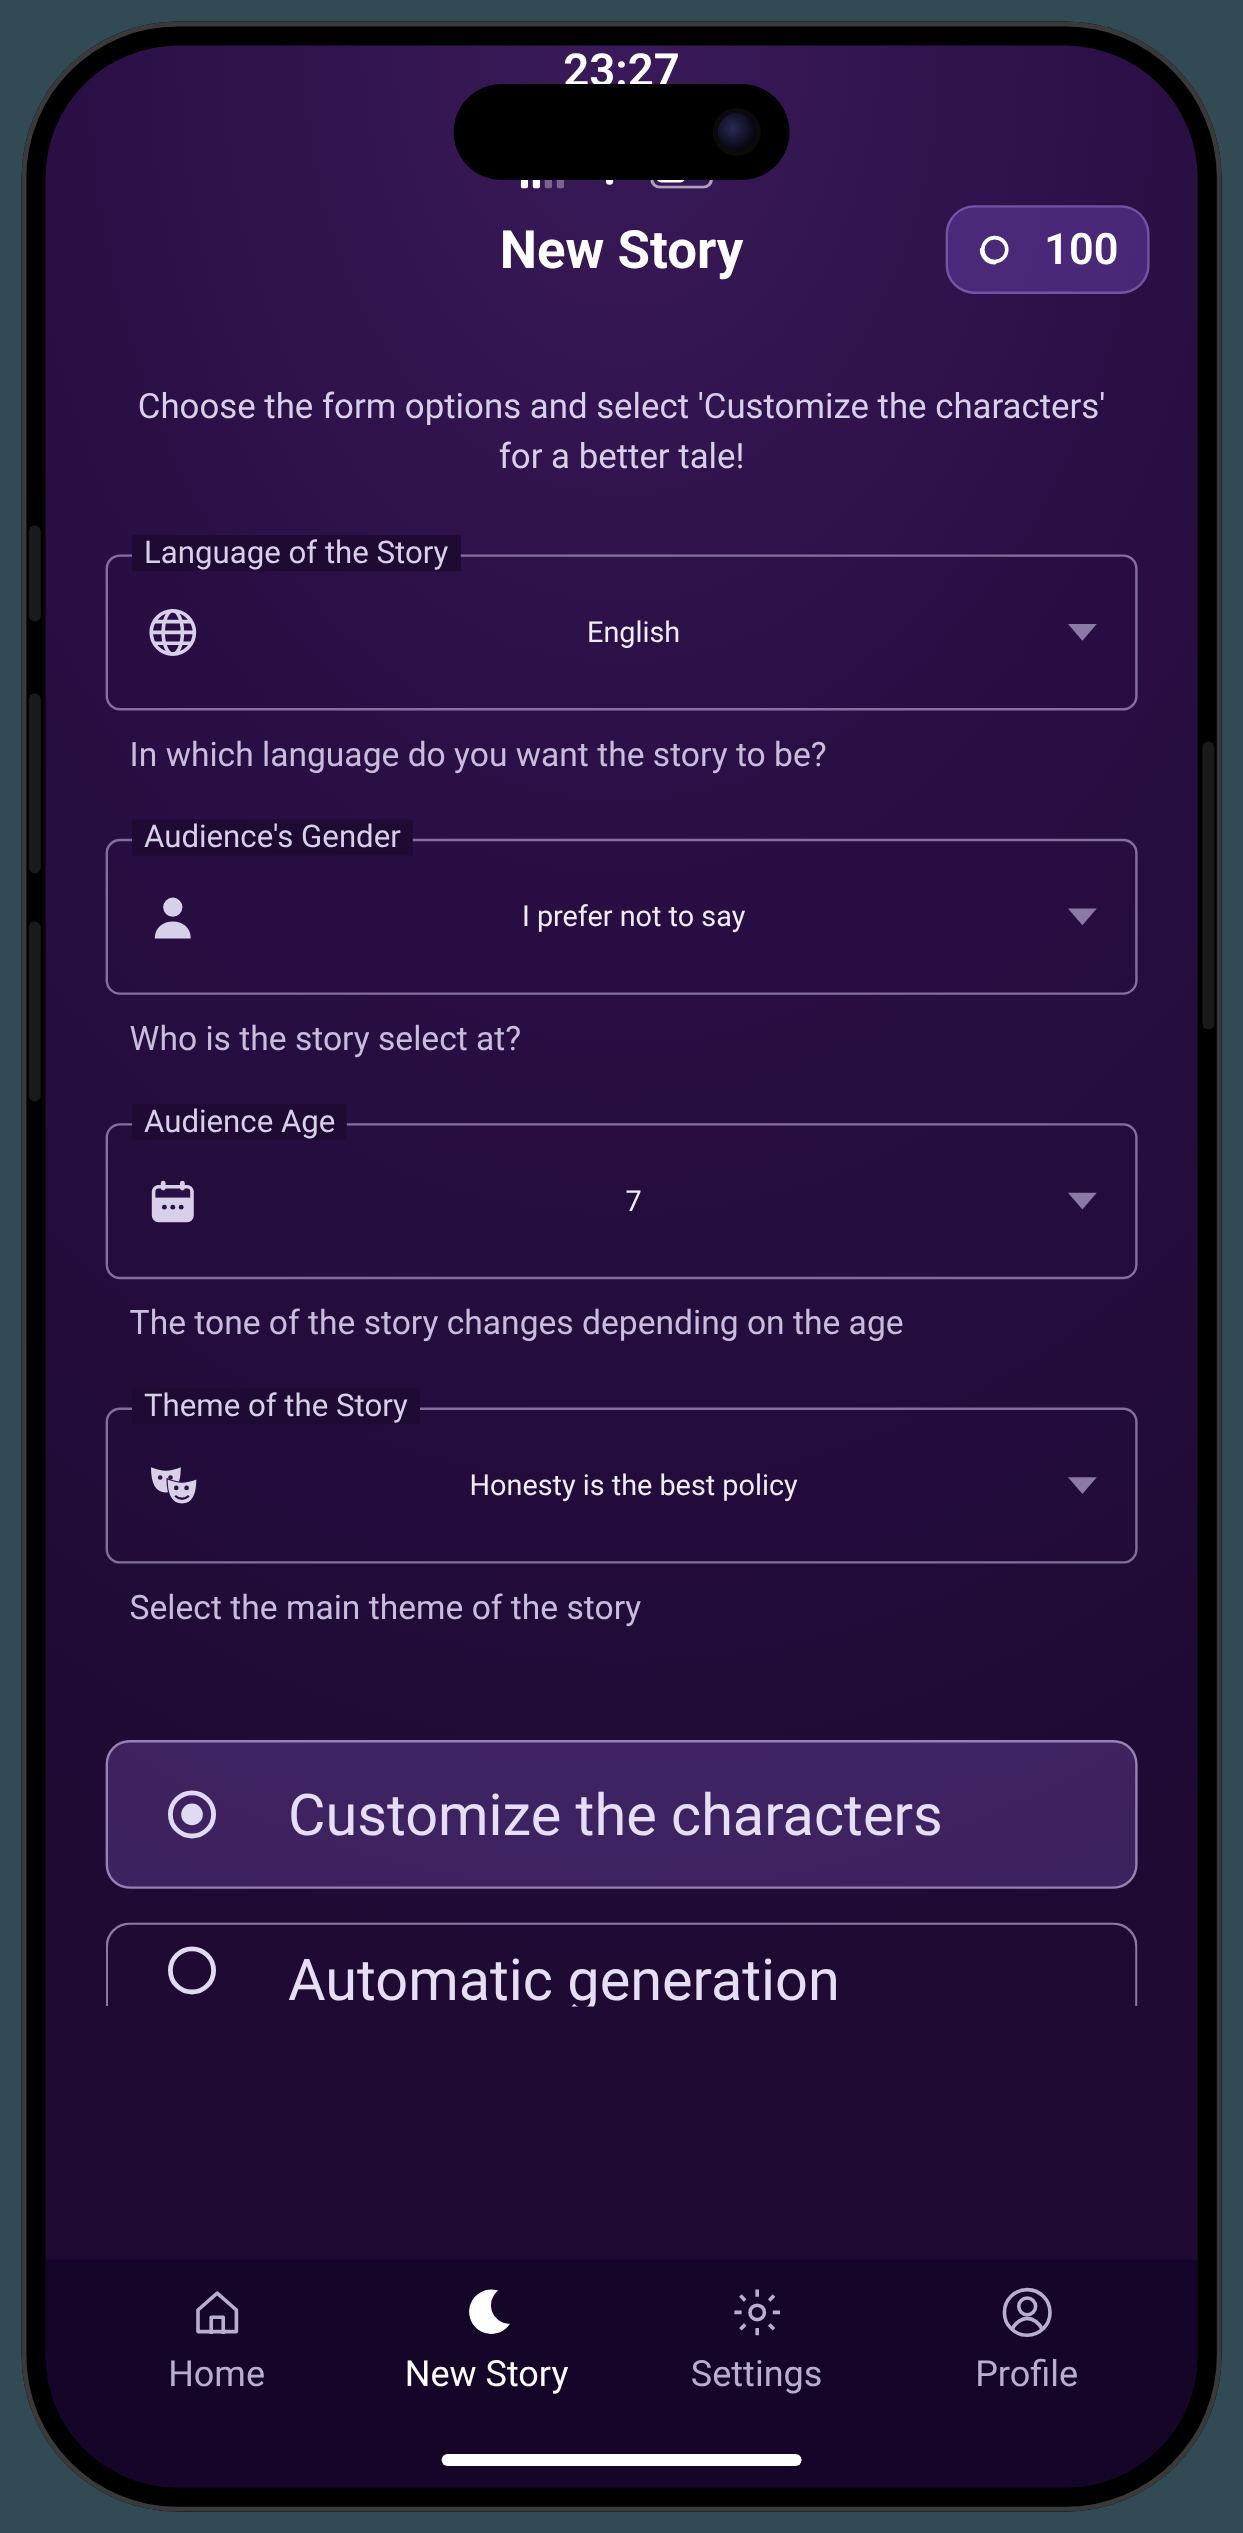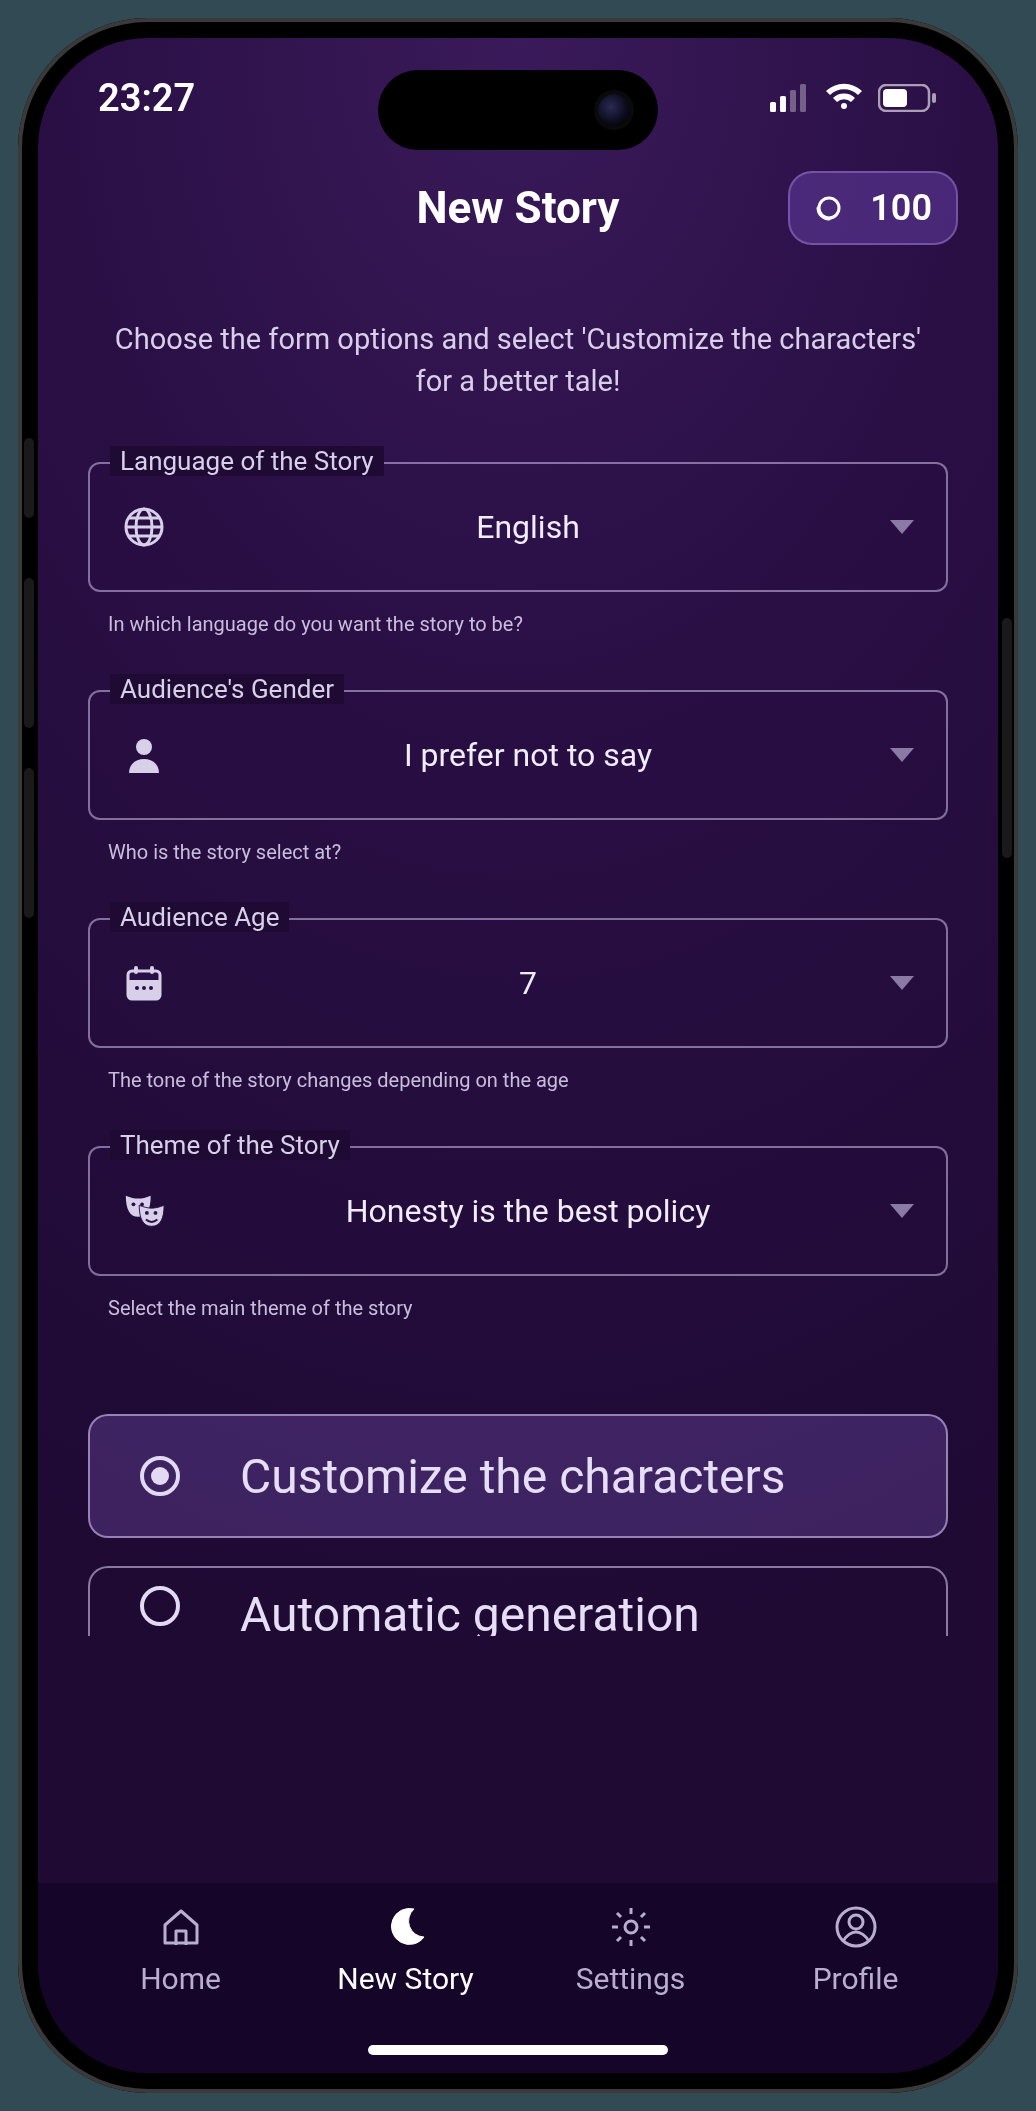--- a/index.html
+++ b/index.html
@@ -34,21 +34,21 @@
   }
   .cam {
     width: 32px; height: 32px; border-radius: 50%;
     background: radial-gradient(circle at 40% 40%, #2a2a55 0%, #0a0a1a 60%, #000 100%);
     box-shadow: 0 0 0 4px #0a0a0a;
   }
   .status-bar {
     height: 120px;
     display:flex; align-items:center; justify-content:space-between;
     padding: 0 60px;
-    font-size: 38px; font-weight: 600; color: #fff;
+    font-size: 38px; font-weight: 600; color: #fff; flex-direction: column;
   }
   .status-right { display:flex; align-items:center; gap:14px; }
   .header {
     position: relative;
     height: 100px;
     display:flex; align-items:center; justify-content:center;
   }
   .header-title { font-size: 44px; font-weight: 700; color: #fff; }
   .credits {
     position:absolute; right: 40px; top: 50%; transform: translateY(-50%);
@@ -75,23 +75,23 @@
     background: rgba(40,15,70,0.15);
   }
   .field-legend {
     position:absolute; top:-16px; left:22px;
     background: #2a1046;
     background: radial-gradient(ellipse 120% 80% at 50% -300%, #3a1a5a 0%, #2a0f45 40%, #1e0a33 100%);
     padding: 0 10px;
     font-size: 26px; color:#d8cfe9;
   }
   .field-icon { width:44px; height:44px; flex:0 0 44px; display:flex; align-items:center; justify-content:center; }
-  .field-value { flex:1; font-size: 32px; color:#f0ecf8; }
+  .field-value { flex:1; font-size: 24px; color:#f0ecf8; }
   .chev { width:0;height:0; border-left:12px solid transparent; border-right:12px solid transparent; border-top:14px solid #8a7aa5; }
-  .helper { font-size:20px; color:#c9bddd; margin: 20px 0 54px 20px; }
+  .helper { font-size:28px; color:#c9bddd; margin: 20px 0 54px 20px; }
   .option {
     border: 2px solid rgba(210,195,235,0.6);
     border-radius: 20px;
     height: 124px;
     display:flex; align-items:center;
     padding: 0 50px;
     gap: 60px;
     margin-bottom: 28px;
   }
   .option.sel { background: rgba(120,80,180,0.35); }

